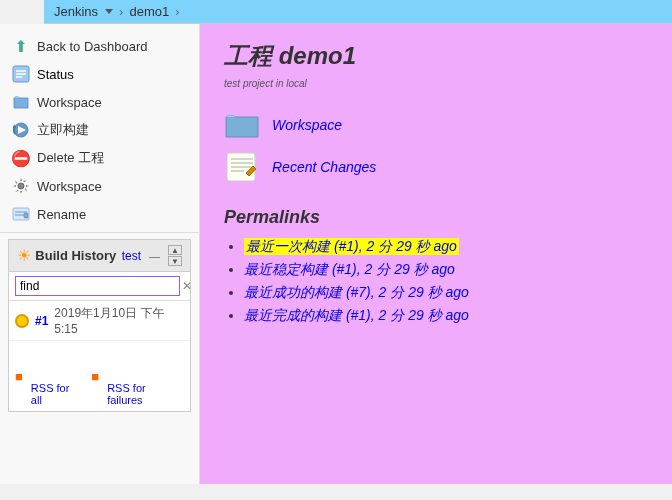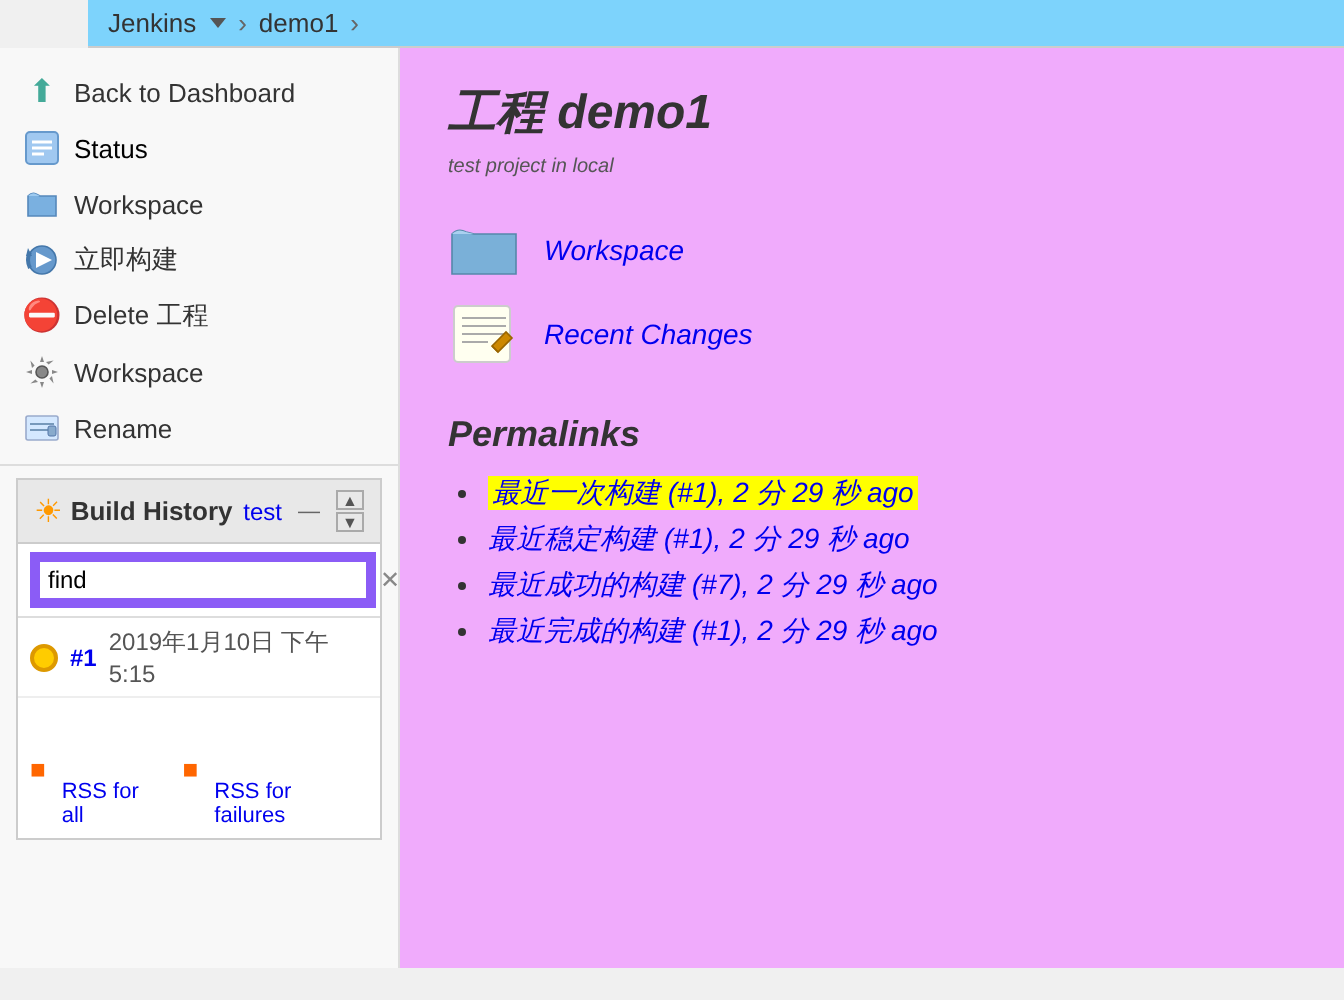--- a/index.html
+++ b/index.html
@@ -113,21 +113,21 @@
       color: #555;
     }
     .search-row {
       display: flex;
       align-items: center;
       padding: 4px 6px;
       border-bottom: 1px solid #ddd;
     }
     .search-row input {
       flex: 1;
-      border: 5px solid #8b5cf6;
+      border: 1px solid #8b5cf6;
       padding: 2px 4px;
       font-size: 12px;
       outline: none;
     }
     .search-row .clear-btn {
       background: none;
       border: none;
       cursor: pointer;
       font-size: 12px;
       color: #888;

